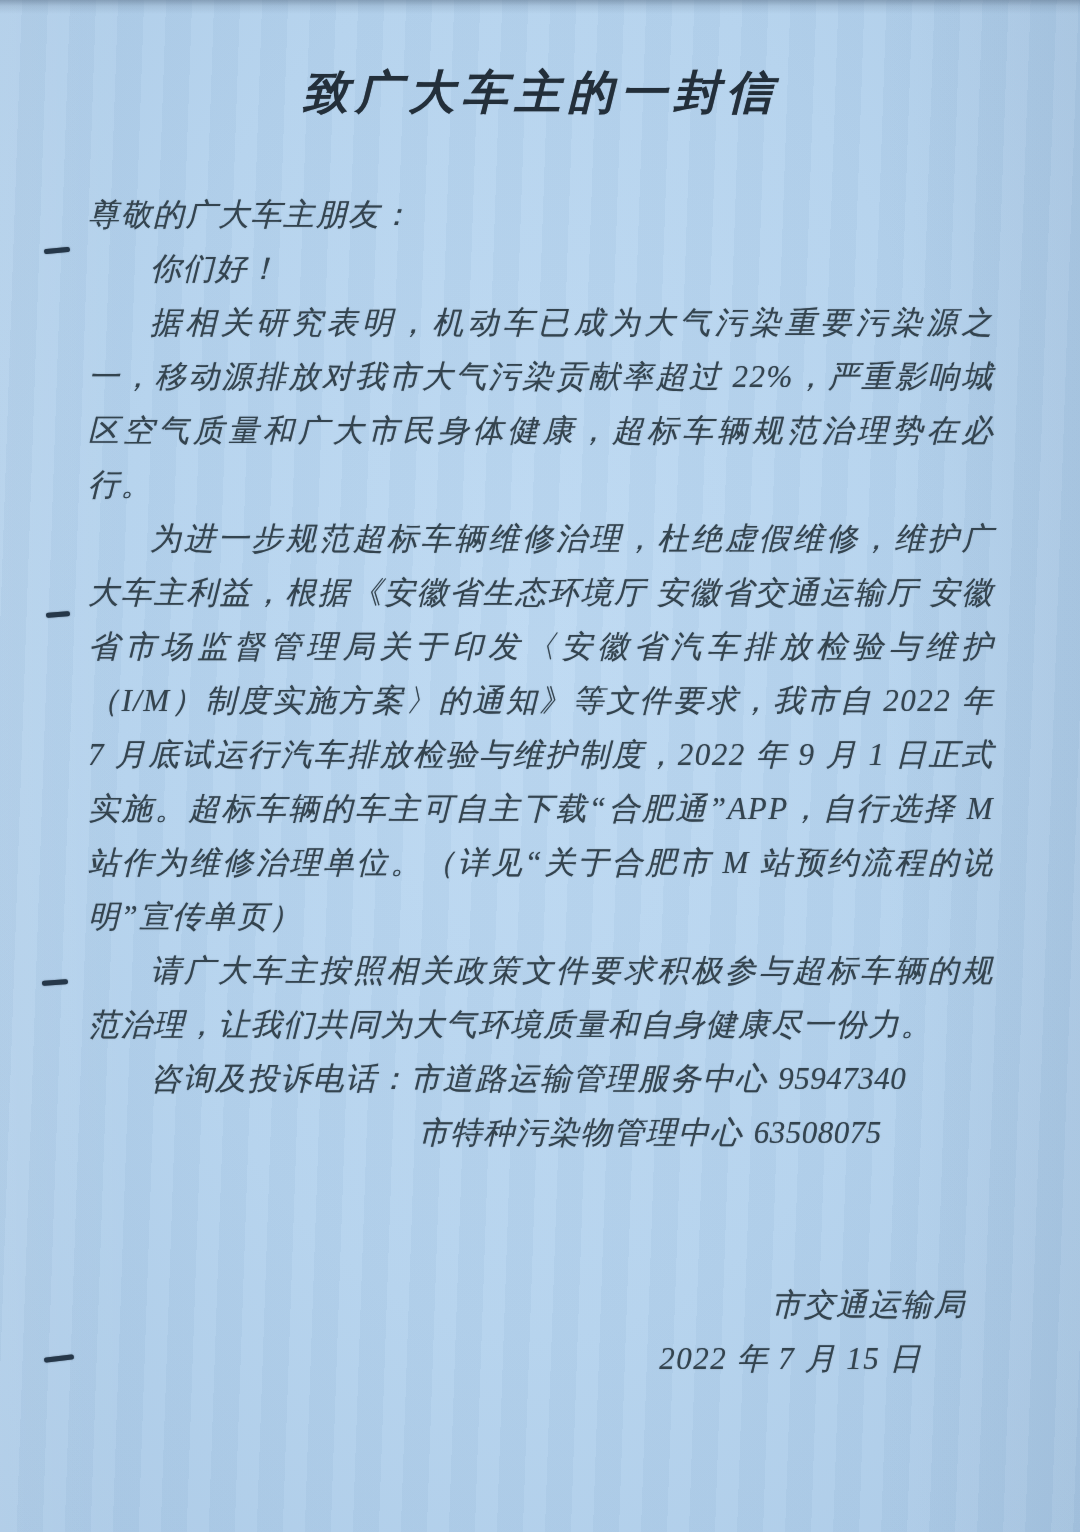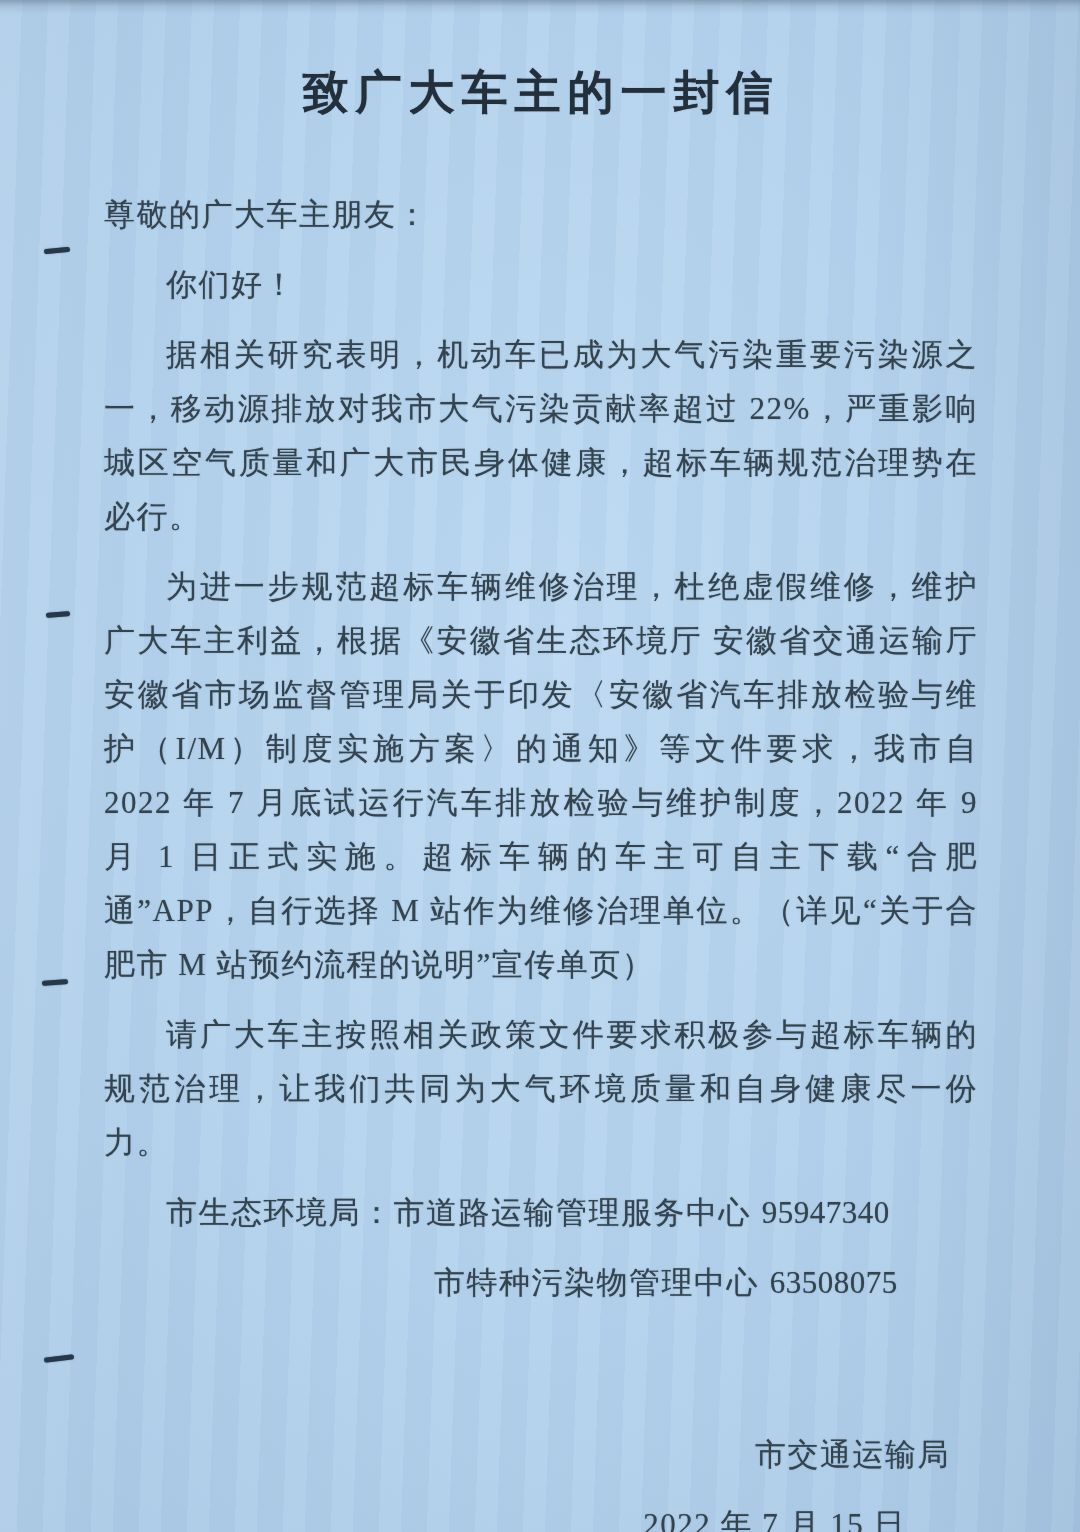--- a/index.html
+++ b/index.html
@@ -11,20 +11,21 @@
     margin: 0 auto;
     overflow: hidden;
     background:
       linear-gradient(180deg, rgba(96,118,142,0.55) 0px, rgba(96,118,142,0.18) 6px, rgba(96,118,142,0) 14px),
       repeating-linear-gradient(92deg, rgba(255,255,255,0.045) 0px 22px, rgba(96,126,156,0.045) 22px 48px),
       linear-gradient(90deg, rgba(255,255,255,0.08) 0%, rgba(255,255,255,0) 12%, rgba(255,255,255,0) 82%, rgba(110,134,160,0.10) 100%),
       radial-gradient(ellipse at 50% 42%, #bdd9f2 0%, #b4d2ed 55%, #a9c8e5 100%);
     background-color: var(--paper, #b6d3ee);
     font-family: "Liberation Serif", "DejaVu Serif", serif;
     color: var(--ink, #34444f);
+    font-style: italic;
   }
 
   .content {
     position: absolute;
     left: 88px;
     right: 86px;
     top: 66px;
     font-size: 31px;
     line-height: 54px;
     letter-spacing: 1.5px;
@@ -37,21 +38,21 @@
     font-family: "Liberation Sans", "DejaVu Sans", sans-serif;
     font-weight: 700;
     font-size: 46px;
     line-height: 52px;
     letter-spacing: 7px;
     text-align: center;
     color: var(--title-ink, #232f3a);
     text-shadow: 0 0 1px rgba(35,47,58,0.6);
   }
 
-  p { margin: 16px; }
+  p { margin: 0; }
   .indent { text-indent: 2em; }
 
   .contact-line2 { padding-left: 330px; }
   .phone { letter-spacing: 0.5px; margin-left: 0.35em; }
 
   .signature { margin-top: 118px; }
   .sign-agencies {
     display: flex;
     justify-content: flex-end;
     padding-right: 28px;
@@ -94,21 +95,21 @@
     <p class="greeting indent">你们好！</p>
 
     <p class="para indent">据相关研究表明，机动车已成为大气污染重要污染源之一，移动源排放对我市大气污染贡献率超过 22%，严重影响城区空气质量和广大市民身体健康，超标车辆规范治理势在必行。</p>
 
 
     <p class="para indent">为进一步规范超标车辆维修治理，杜绝虚假维修，维护广大车主利益，根据《安徽省生态环境厅 安徽省交通运输厅 安徽省市场监督管理局关于印发〈安徽省汽车排放检验与维护（I/M）制度实施方案〉的通知》等文件要求，我市自 2022 年 7 月底试运行汽车排放检验与维护制度，2022 年 9 月 1 日正式实施。超标车辆的车主可自主下载“合肥通”APP，自行选择 M 站作为维修治理单位。（详见“关于合肥市 M 站预约流程的说明”宣传单页）</p>
 
     <p class="para indent">请广大车主按照相关政策文件要求积极参与超标车辆的规范治理，让我们共同为大气环境质量和自身健康尽一份力。</p>
 
     <p class="contact-line indent">
-      <span>市生态环境局：</span><span>市道路运输管理服务中心</span><span class="phone">95947340</span>
+      <span>咨询及投诉电话：</span><span>市道路运输管理服务中心</span><span class="phone">95947340</span>
     </p>
 
     <p class="contact-line contact-line2">
       <span>市特种污染物管理中心</span><span class="phone">63508075</span>
     </p>
 
     <div class="signature">
       <p class="sign-agencies">
         <span>市交通运输局</span>
       </p>

